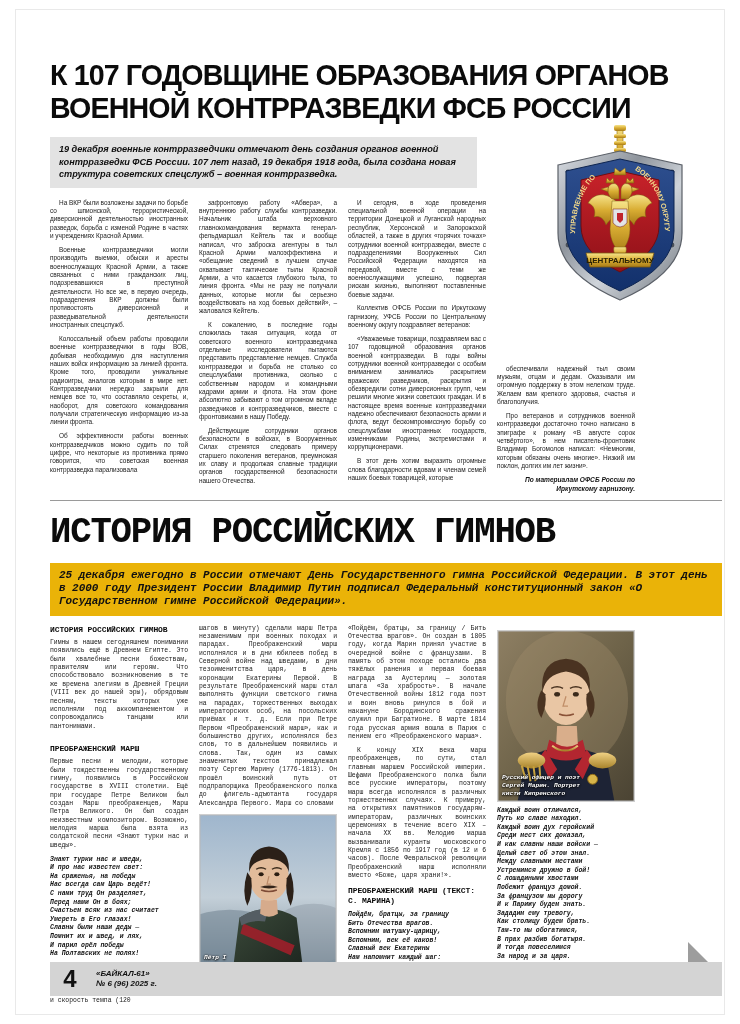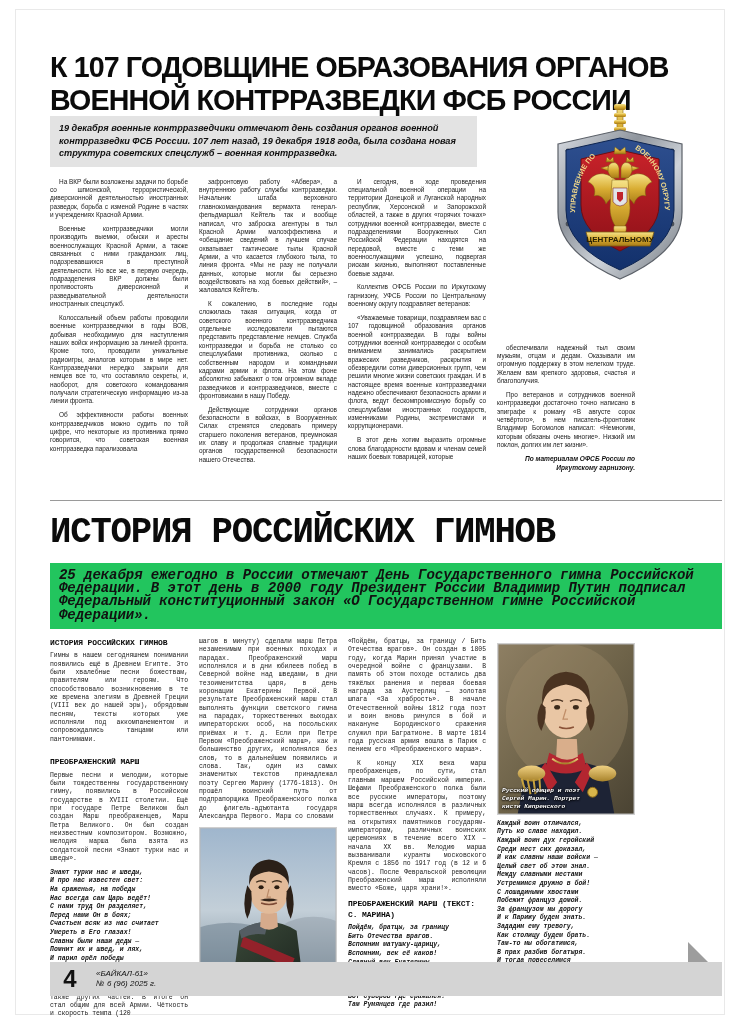--- a/index.html
+++ b/index.html
@@ -16,37 +16,38 @@
   }
   .sheet {
     position: absolute;
     left: 16px; top: 10px;
     width: 708px; height: 1004px;
     background: #ffffff;
     box-shadow: 0 0 0 1px #e9e9e9;
   }
 
   
-  .a1 { position: absolute; left: 34px; top: 40px; width: 672px; }
+  .a1 { position: absolute; left: 34px; top: 48px; width: 672px; }
 
   .hl-main {
     font-family: "Liberation Sans", sans-serif;
     font-weight: 700;
     font-size: 29.5px;
     line-height: 33px;
     letter-spacing: -0.9px;
     color: #0b0b0b;
     text-transform: uppercase;
     transform: scaleX(0.97);
     transform-origin: left top;
     white-space: pre-line;
   }
 
   .lead-wrap {
     position: relative;
+    margin-top: 13px;
     min-height: 48px;
   }
   .lead {
     width: 427px;
     background: #e3e3e3;
     padding: 6px 8px 7px 9px;
     font-size: 9.2px;
     line-height: 12.6px;
     font-weight: 700;
     font-style: italic;
@@ -109,23 +110,23 @@
     letter-spacing: -1.2px;
     color: #0b0b0b;
     text-transform: uppercase;
     transform: scaleX(0.99);
     transform-origin: left top;
   }
 
   .lead2 {
     margin-top: 11px;
     width: 672px;
-    background: #22c55e;
+    background: #eab308;
     padding: 6px 9px 7px 9px;
-    font-size: 14px;
+    font-size: 11px;
     line-height: 13.2px;
     font-weight: 700;
     font-style: italic;
     color: #111;
     letter-spacing: -0.05px;
   }
 
   .a2-cols {
     display: flex;
     gap: 11px;
@@ -201,21 +202,21 @@
     width: 36px;
     text-align: center;
     font-size: 24px;
     font-weight: 700;
     color: #111;
     margin-left: 2px;
   }
   .foot-txt {
     font-size: 8px;
     line-height: 10.5px;
-    font-weight: 400;
+    font-weight: 700;
     font-style: italic;
     color: #111;
     white-space: pre-line;
     margin-left: 8px;
   }
 </style>
 </head>
 <body>
 
 <div class="page">

